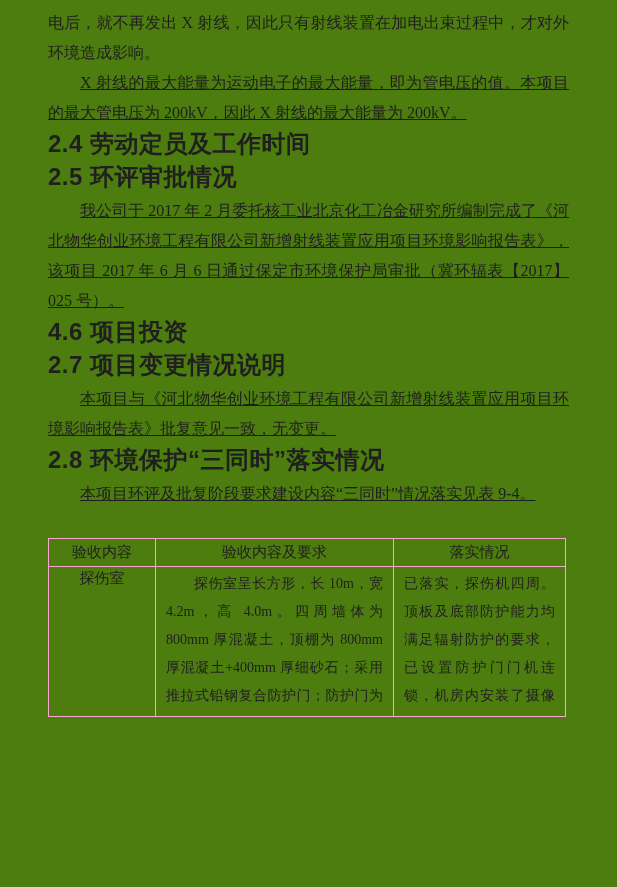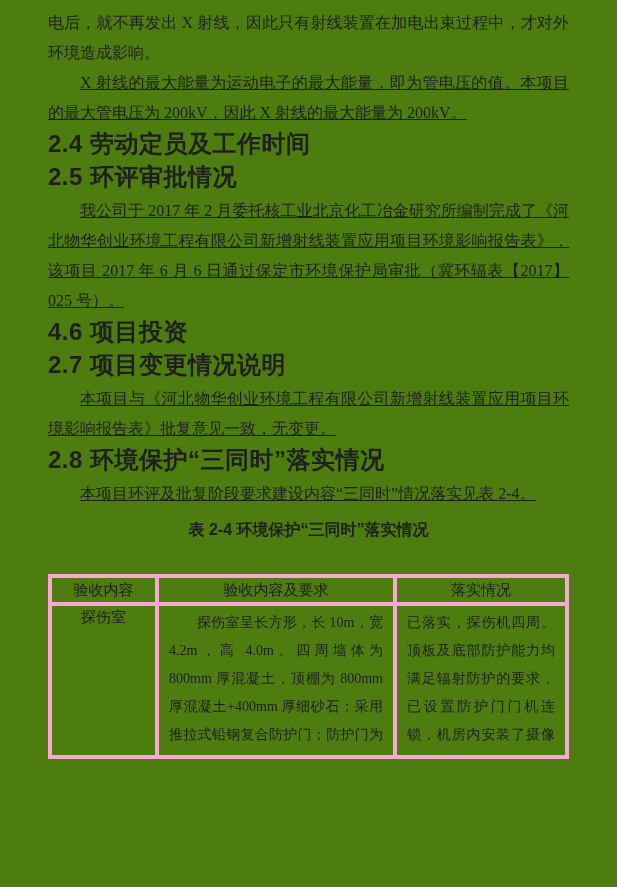--- a/index.html
+++ b/index.html
@@ -40,21 +40,21 @@
     font-family:"Liberation Sans","DejaVu Sans",sans-serif;
   }
   table.t24{
     margin-top:29px;
     width:517px;
     border-collapse:collapse;
     table-layout:fixed;
     font-size:14px;
   }
   table.t24 th, table.t24 td{
-    border:4px solid #f9a8d4;
+    border:1px solid #f9a8d4;
     padding:2px;
     font-weight:normal;
   }
   table.t24 thead tr{ height:28px; }
   table.t24 th{
     text-align:center;
     vertical-align:middle;
     font-size:15px;
   }
   table.t24 td{ height:145px; vertical-align:top; }
@@ -86,23 +86,22 @@
 
   <h2 class="sec">2.5 环评审批情况</h2>
   <p class="body indent">我公司于 2017 年 2 月委托核工业北京化工冶金研究所编制完成了《河北物华创业环境工程有限公司新增射线装置应用项目环境影响报告表》，该项目 2017 年 6 月 6 日通过保定市环境保护局审批（冀环辐表【2017】025 号）。</p>
 
   <h2 class="sec">4.6 项目投资</h2>
 
   <h2 class="sec">2.7 项目变更情况说明</h2>
   <p class="body indent">本项目与《河北物华创业环境工程有限公司新增射线装置应用项目环境影响报告表》批复意见一致，无变更。</p>
 
   <h2 class="sec">2.8 环境保护“三同时”落实情况</h2>
-  <p class="body indent">本项目环评及批复阶段要求建设内容“三同时”情况落实见表 2-4。</p>
+  <p class="body indent">本项目环评及批复阶段要求建设内容“三同时”情况落实见表 9-4。</p>
 
-  <div class="table-caption">表 2-4 环境保护“三同时”落实情况</div>
 
   <table class="t24">
     <colgroup>
       <col style="width:107px">
       <col style="width:238px">
       <col style="width:172px">
     </colgroup>
     <thead>
       <tr>
         <th>验收内容</th>

